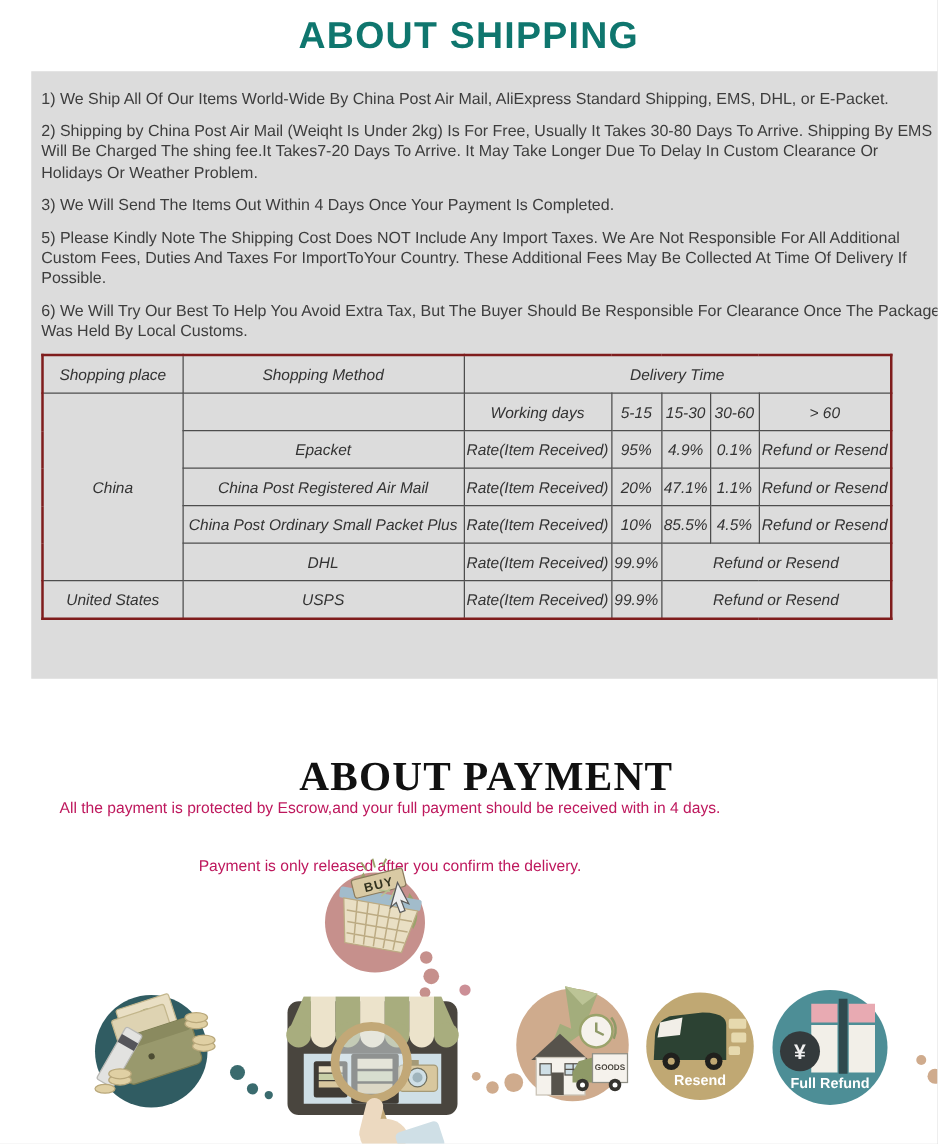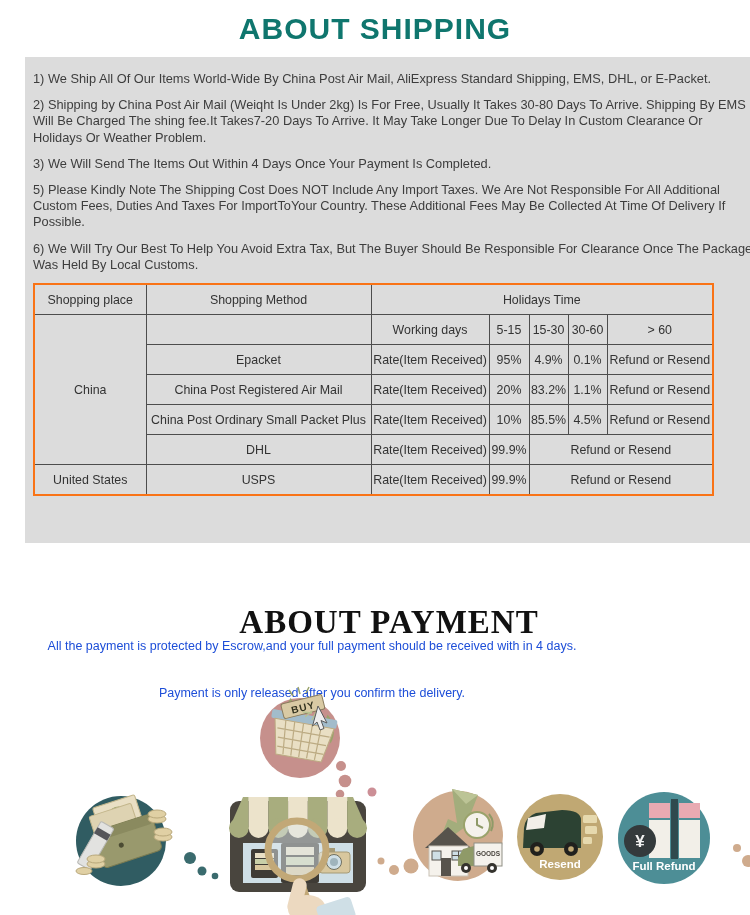--- a/index.html
+++ b/index.html
@@ -13,35 +13,36 @@
   }
   .panel{
     position:absolute;left:25px;top:57px;width:736px;height:486px;
     background:#dcdcdc;box-sizing:border-box;padding:14px 8px 0 8px;
   }
   .para{
     font-size:12.8px;line-height:16.2px;color:#3d3d3d;margin:0 0 10px 0;
   }
   table.shiptab{
     border-collapse:collapse;table-layout:fixed;width:679px;margin-top:4px;
-    border:2px solid #f97316;
+    border:2px solid #7f1d1d;
+    font-style:italic;
   }
   table.shiptab td{
     border:1px solid #4d4d4d;height:29px;text-align:center;vertical-align:middle;
     font-size:12.4px;color:#333;padding:0 1px;white-space:nowrap;overflow:hidden;
     background:#dcdcdc;
   }
   .payment-title{
     position:absolute;top:590px;left:0;width:750px;text-align:center;
     font-family:"Liberation Serif",serif;font-weight:bold;font-size:33px;
     letter-spacing:1px;color:#111;margin:14px;
   }
   .payment-sub{
     position:absolute;left:0;width:624px;text-align:center;
-    font-size:12.5px;color:#1d4ed8;margin:0;
+    font-size:12.5px;color:#be185d;margin:0;
   }
   .payment-sub.line1{top:639px;}
   .payment-sub.line2{top:658px;margin-top:28px;}
   .illustration{position:absolute;left:0;top:685px;width:750px;height:230px;}
   svg text{font-family:"Liberation Sans",sans-serif;}
 </style>
 </head>
 <body>
 
 <h1 class="shipping-title">ABOUT SHIPPING</h1>
@@ -60,21 +61,21 @@
         <col style="width:118px">
       <col style="width:40px">
         <col style="width:39px">
         <col style="width:39px">
         <col style="width:106px">
     </colgroup>
     <tbody>
         <tr>
       <td>Shopping place</td>
       <td>Shopping Method</td>
-      <td colspan="5">Holidays Time</td>
+      <td colspan="5">Delivery Time</td>
     </tr>
     <tr>
       <td rowspan="5">China</td>
       <td></td>
       <td>Working days</td>
       <td>5-15</td>
       <td>15-30</td>
       <td>30-60</td>
       <td>&gt; 60</td>
     </tr>
@@ -83,21 +84,21 @@
       <td>Rate(Item Received)</td>
       <td>95%</td>
       <td>4.9%</td>
       <td>0.1%</td>
       <td>Refund or Resend</td>
     </tr>
     <tr>
       <td>China Post Registered Air Mail</td>
       <td>Rate(Item Received)</td>
       <td>20%</td>
-      <td>83.2%</td>
+      <td>47.1%</td>
       <td>1.1%</td>
       <td>Refund or Resend</td>
     </tr>
     <tr>
       <td>China Post Ordinary Small Packet Plus</td>
       <td>Rate(Item Received)</td>
       <td>10%</td>
       <td>85.5%</td>
       <td>4.5%</td>
       <td>Refund or Resend</td>

